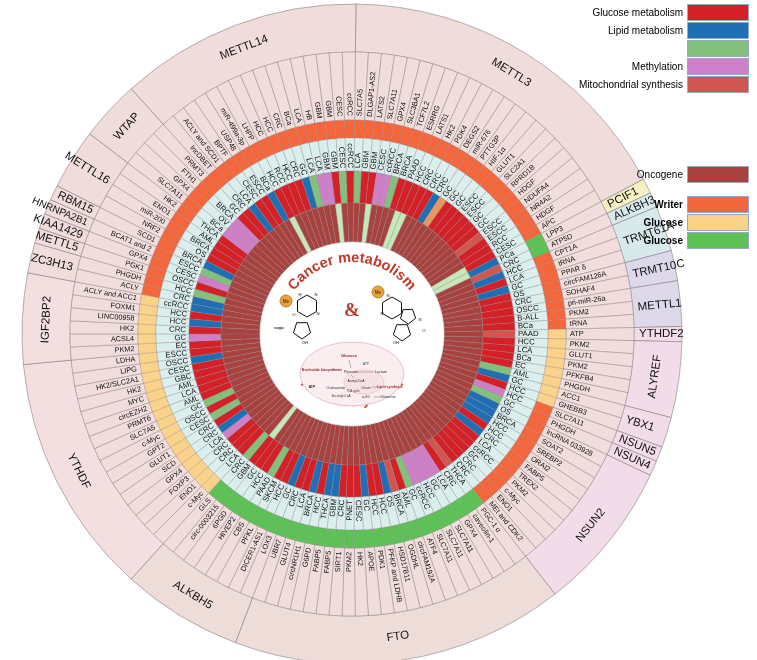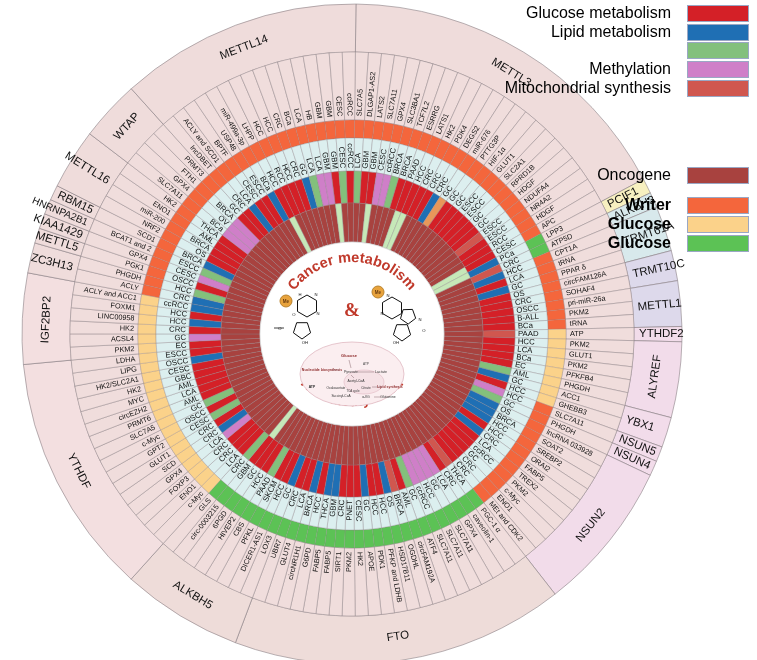--- a/index.html
+++ b/index.html
@@ -2,21 +2,21 @@
 <html><head>
 <meta charset="utf-8">
 <style>
   html,body{margin:0;padding:0;background:#ffffff;}
   body{width:757px;height:660px;position:relative;overflow:hidden;
        font-family:"Liberation Sans", sans-serif;}
   #stage{position:absolute;left:0;top:0;width:757px;height:660px;}
   svg{display:block;}
   .legend{position:absolute;font-family:"Liberation Sans", sans-serif;}
   .legend-row{display:flex;align-items:center;justify-content:flex-end;margin-bottom:1px;}
-  .legend-label{font-size:16px;color:#000;white-space:nowrap;padding-right:16px;}
+  .legend-label{font-size:10px;color:#000;white-space:nowrap;padding-right:4px;}
   .legend-swatch{width:62px;height:17px;border:1px solid #9aa7c4;box-sizing:border-box;}
   #legend-metabolism{right:8px;top:4px;}
   #legend-oncogene{right:8px;top:126px;margin-top:40px;}
   #legend-role{right:8px;top:196px;font-weight:bold;}
 </style>
 </head>
 <body>
 
 <div id="stage">
   <svg id="circos" width="757" height="660" viewBox="0 0 757 660">

